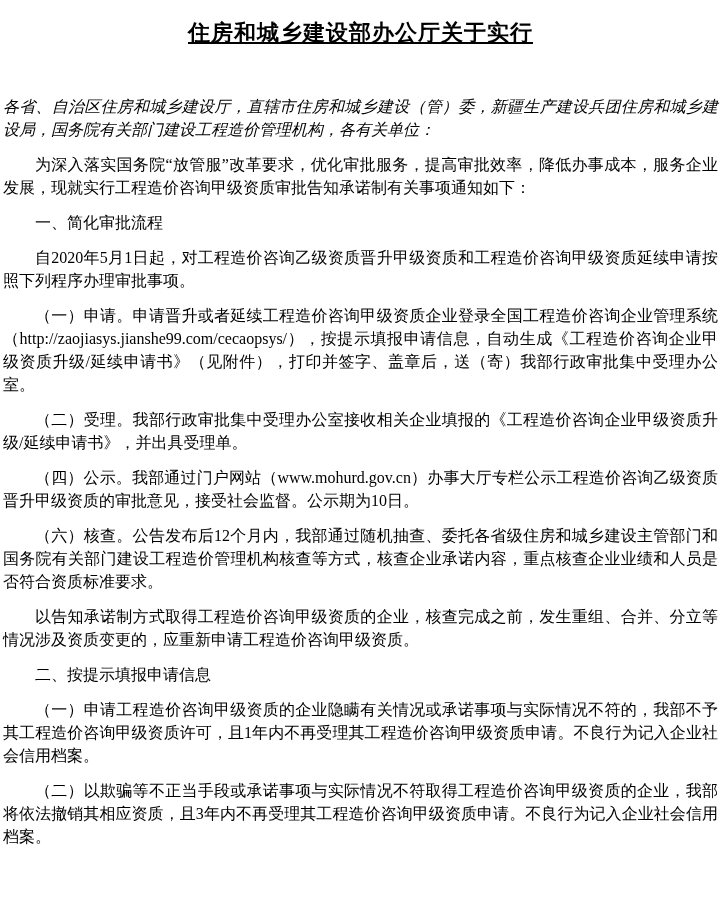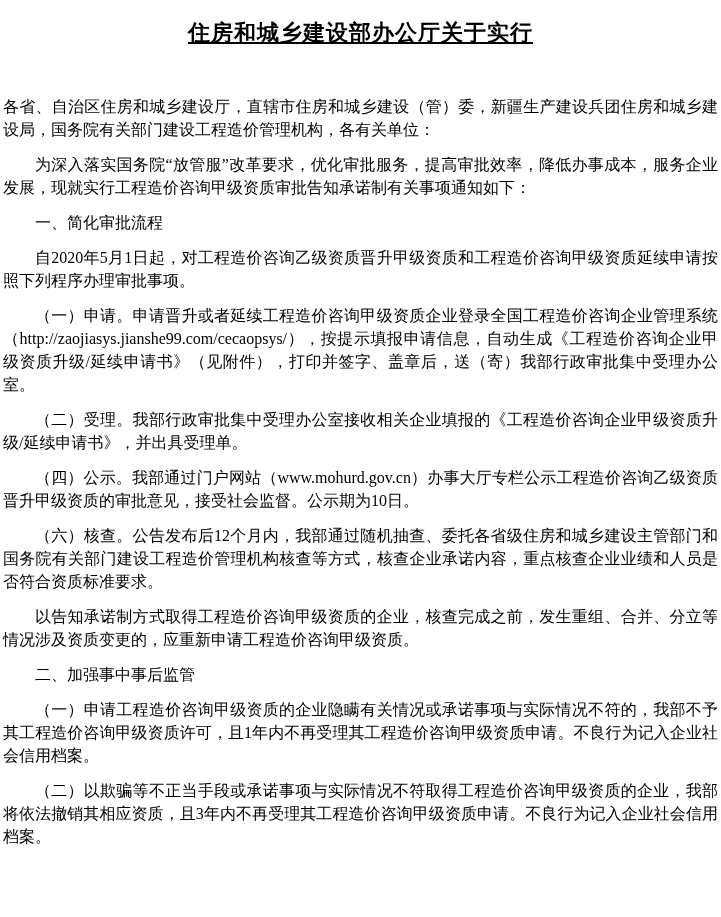--- a/index.html
+++ b/index.html
@@ -39,20 +39,21 @@
   .para {
     margin: 12px 0;
     text-align: justify;
     word-break: break-word;
   }
   .para.indent {
     text-indent: 32px;
   }
   .para.no-indent {
     text-indent: 0;
+    font-style: italic;
   }
 </style>
 </head>
 <body>
 
 <div class="document">
 
   <h1 class="doc-title">
     <span class="title-line">住房和城乡建设部办公厅关于实行</span>
   </h1>
@@ -60,19 +61,19 @@
   <div class="doc-body">
     <p class="para no-indent">各省、自治区住房和城乡建设厅，直辖市住房和城乡建设（管）委，新疆生产建设兵团住房和城乡建设局，国务院有关部门建设工程造价管理机构，各有关单位：</p>
     <p class="para indent">为深入落实国务院“放管服”改革要求，优化审批服务，提高审批效率，降低办事成本，服务企业发展，现就实行工程造价咨询甲级资质审批告知承诺制有关事项通知如下：</p>
     <p class="para indent">一、简化审批流程</p>
     <p class="para indent">自2020年5月1日起，对工程造价咨询乙级资质晋升甲级资质和工程造价咨询甲级资质延续申请按照下列程序办理审批事项。</p>
     <p class="para indent">（一）申请。申请晋升或者延续工程造价咨询甲级资质企业登录全国工程造价咨询企业管理系统（http://zaojiasys.jianshe99.com/cecaopsys/），按提示填报申请信息，自动生成《工程造价咨询企业甲级资质升级/延续申请书》（见附件），打印并签字、盖章后，送（寄）我部行政审批集中受理办公室。</p>
     <p class="para indent">（二）受理。我部行政审批集中受理办公室接收相关企业填报的《工程造价咨询企业甲级资质升级/延续申请书》，并出具受理单。</p>
     <p class="para indent">（四）公示。我部通过门户网站（www.mohurd.gov.cn）办事大厅专栏公示工程造价咨询乙级资质晋升甲级资质的审批意见，接受社会监督。公示期为10日。</p>
     <p class="para indent">（六）核查。公告发布后12个月内，我部通过随机抽查、委托各省级住房和城乡建设主管部门和国务院有关部门建设工程造价管理机构核查等方式，核查企业承诺内容，重点核查企业业绩和人员是否符合资质标准要求。</p>
     <p class="para indent">以告知承诺制方式取得工程造价咨询甲级资质的企业，核查完成之前，发生重组、合并、分立等情况涉及资质变更的，应重新申请工程造价咨询甲级资质。</p>
-    <p class="para indent">二、加强事中事后监管</p>
+    <p class="para indent">二、按提示填报申请信息</p>
     <p class="para indent">（一）申请工程造价咨询甲级资质的企业隐瞒有关情况或承诺事项与实际情况不符的，我部不予其工程造价咨询甲级资质许可，且1年内不再受理其工程造价咨询甲级资质申请。不良行为记入企业社会信用档案。</p>
     <p class="para indent">（二）以欺骗等不正当手段或承诺事项与实际情况不符取得工程造价咨询甲级资质的企业，我部将依法撤销其相应资质，且3年内不再受理其工程造价咨询甲级资质申请。不良行为记入企业社会信用档案。</p>
 
   </div>
 
 </div>
 
 </body></html>

